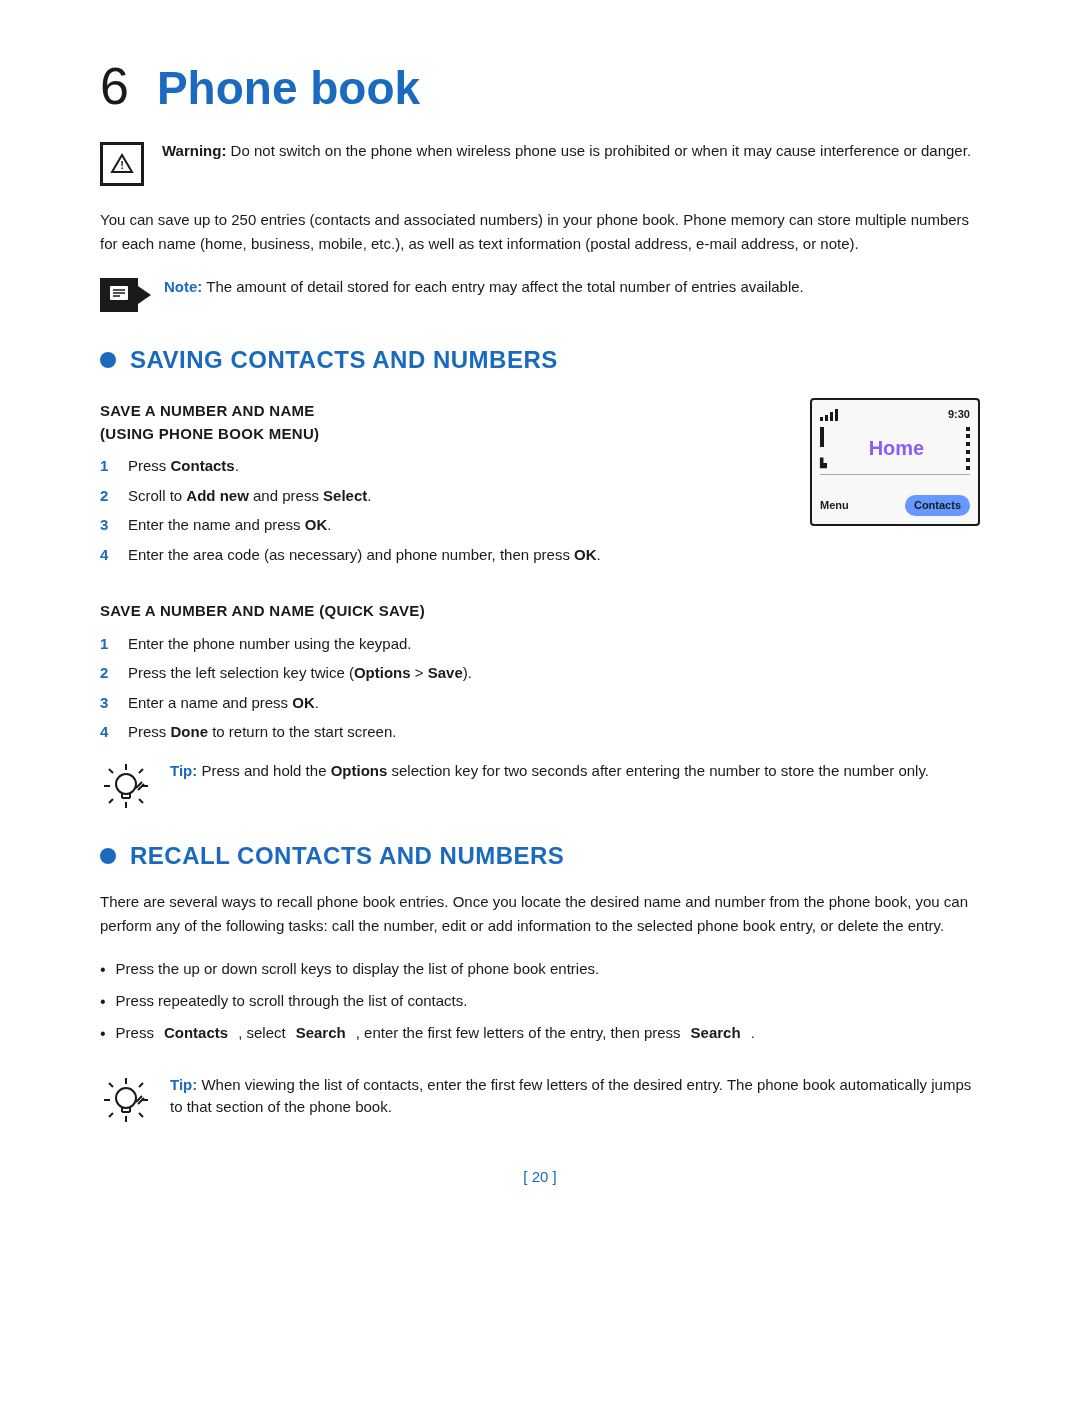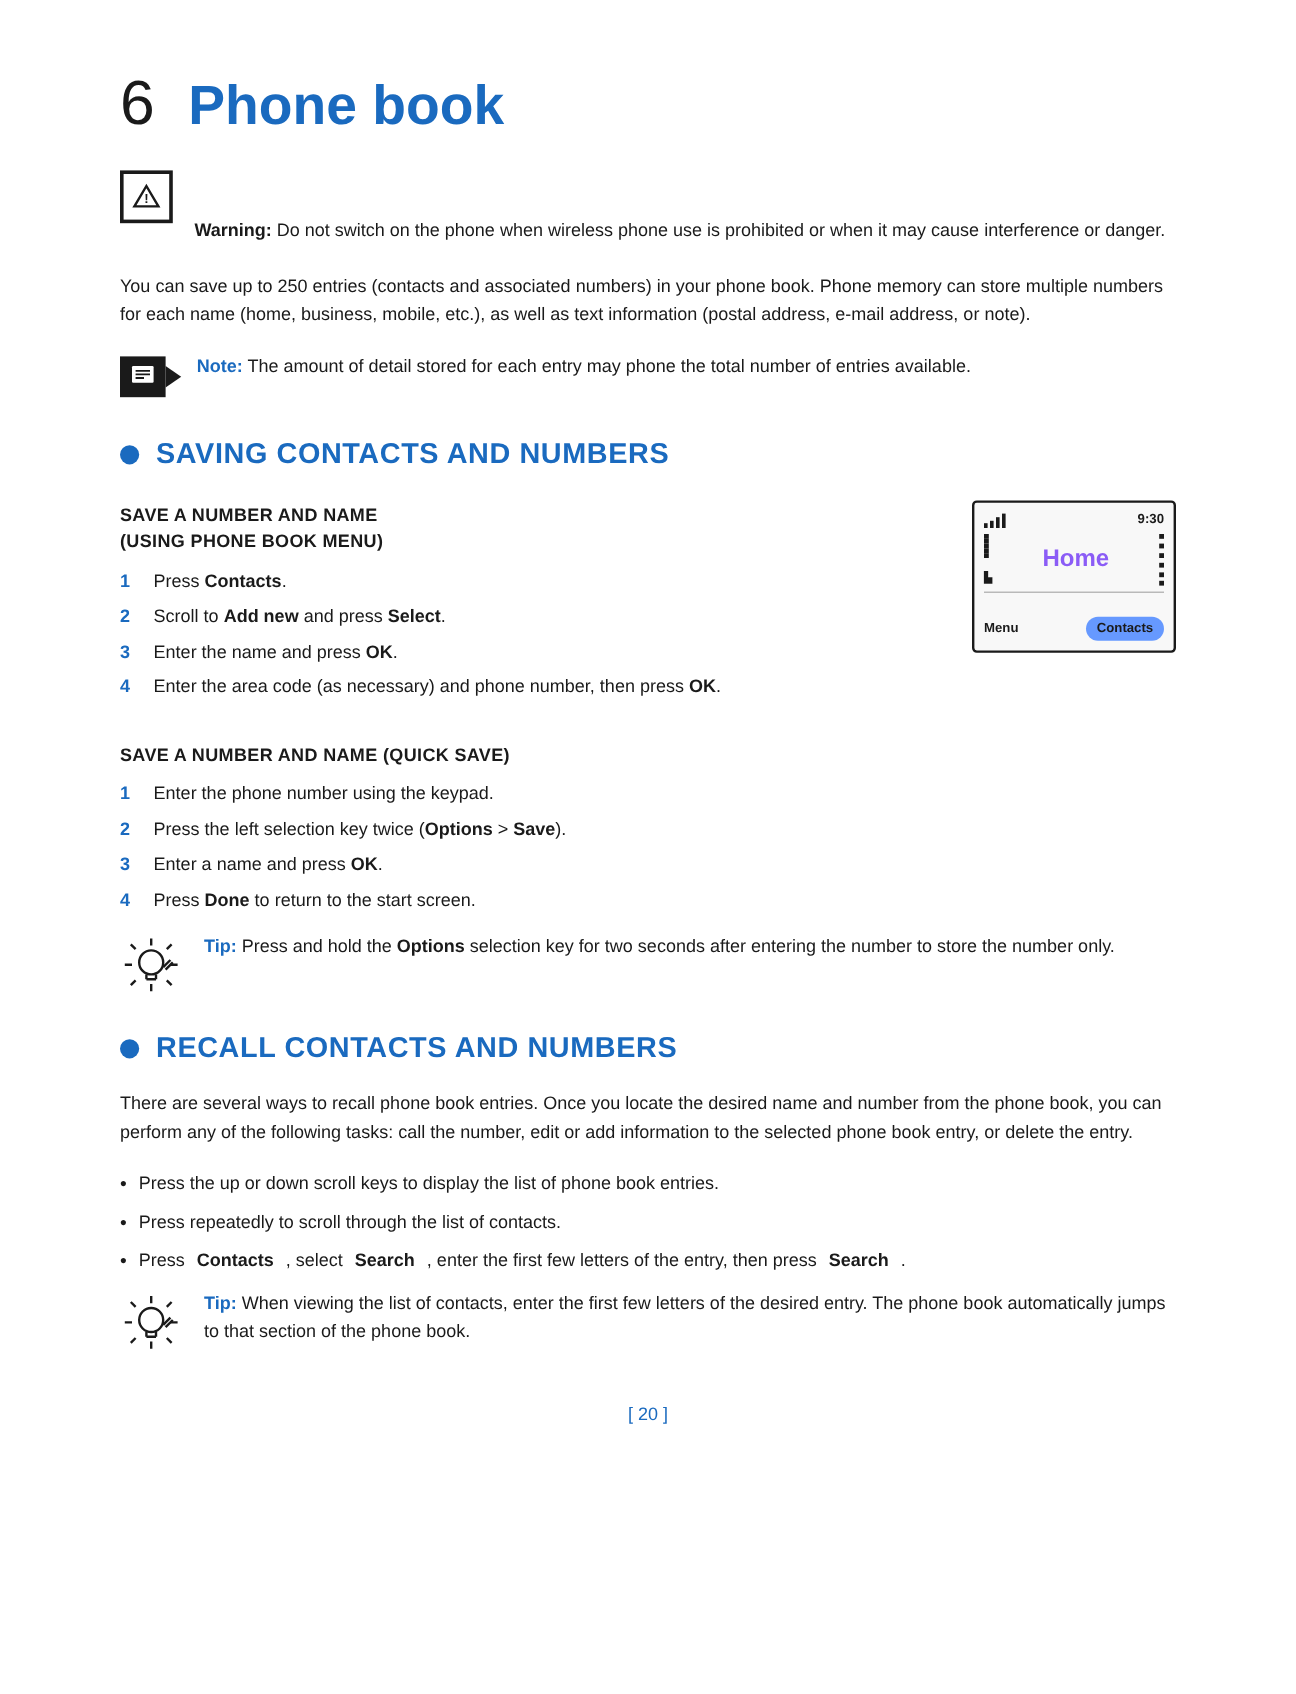--- a/index.html
+++ b/index.html
@@ -47,21 +47,20 @@
       display: flex;
       align-items: center;
       justify-content: center;
       font-size: 22px;
       font-weight: bold;
       margin-top: 2px;
     }
     .warning-text {
       font-size: 15px;
       line-height: 1.5;
-      margin-top: 42px;
     }
     .warning-text .label-bold {
       font-weight: bold;
       color: #1a1a1a;
     }
 
     .body-paragraph {
       font-size: 15px;
       line-height: 1.6;
       margin-bottom: 20px;
@@ -178,21 +177,21 @@
       line-height: 1.5;
     }
     .tip-text .tip-label {
       font-weight: bold;
       color: #1a6abf;
     }
 
     .bullet-list {
       list-style: none;
       padding: 0;
-      margin: 0 0 12px 0;
+      margin: 0 0 28px 0;
       text-align: right;
     }
     .bullet-list li {
       display: flex;
       gap: 10px;
       margin-bottom: 8px;
       font-size: 15px;
       line-height: 1.5;
     }
     .bullet-list li::before {
@@ -239,21 +238,21 @@
         <rect x="2" y="2" width="18" height="14" rx="1" fill="white" stroke="none"></rect>
         <line x1="5" y1="6" x2="17" y2="6" stroke="#1a1a1a" stroke-width="1.5"></line>
         <line x1="5" y1="9" x2="17" y2="9" stroke="#1a1a1a" stroke-width="1.5"></line>
         <line x1="5" y1="12" x2="12" y2="12" stroke="#1a1a1a" stroke-width="1.5"></line>
       </svg>
     </div>
     <div style="position:absolute;right:-13px;top:50%;transform:translateY(-50%);width:0;height:0;border-left:13px solid #1a1a1a;border-top:9px solid transparent;border-bottom:9px solid transparent;"></div>
   </div>
   <div class="note-text" style="margin-left:8px;">
     <span class="note-label">Note:</span>
-    <span>The amount of detail stored for each entry may phone the total number of entries available.</span>
+    <span>The amount of detail stored for each entry may affect the total number of entries available.</span>
   </div>
 </div>
 
 <div class="section-heading">
   <div class="bullet-dot"></div>
   <span class="section-title">Saving Contacts and Numbers</span>
 </div>
 
 <div class="section-content-row">
   <div class="section-text-col">

